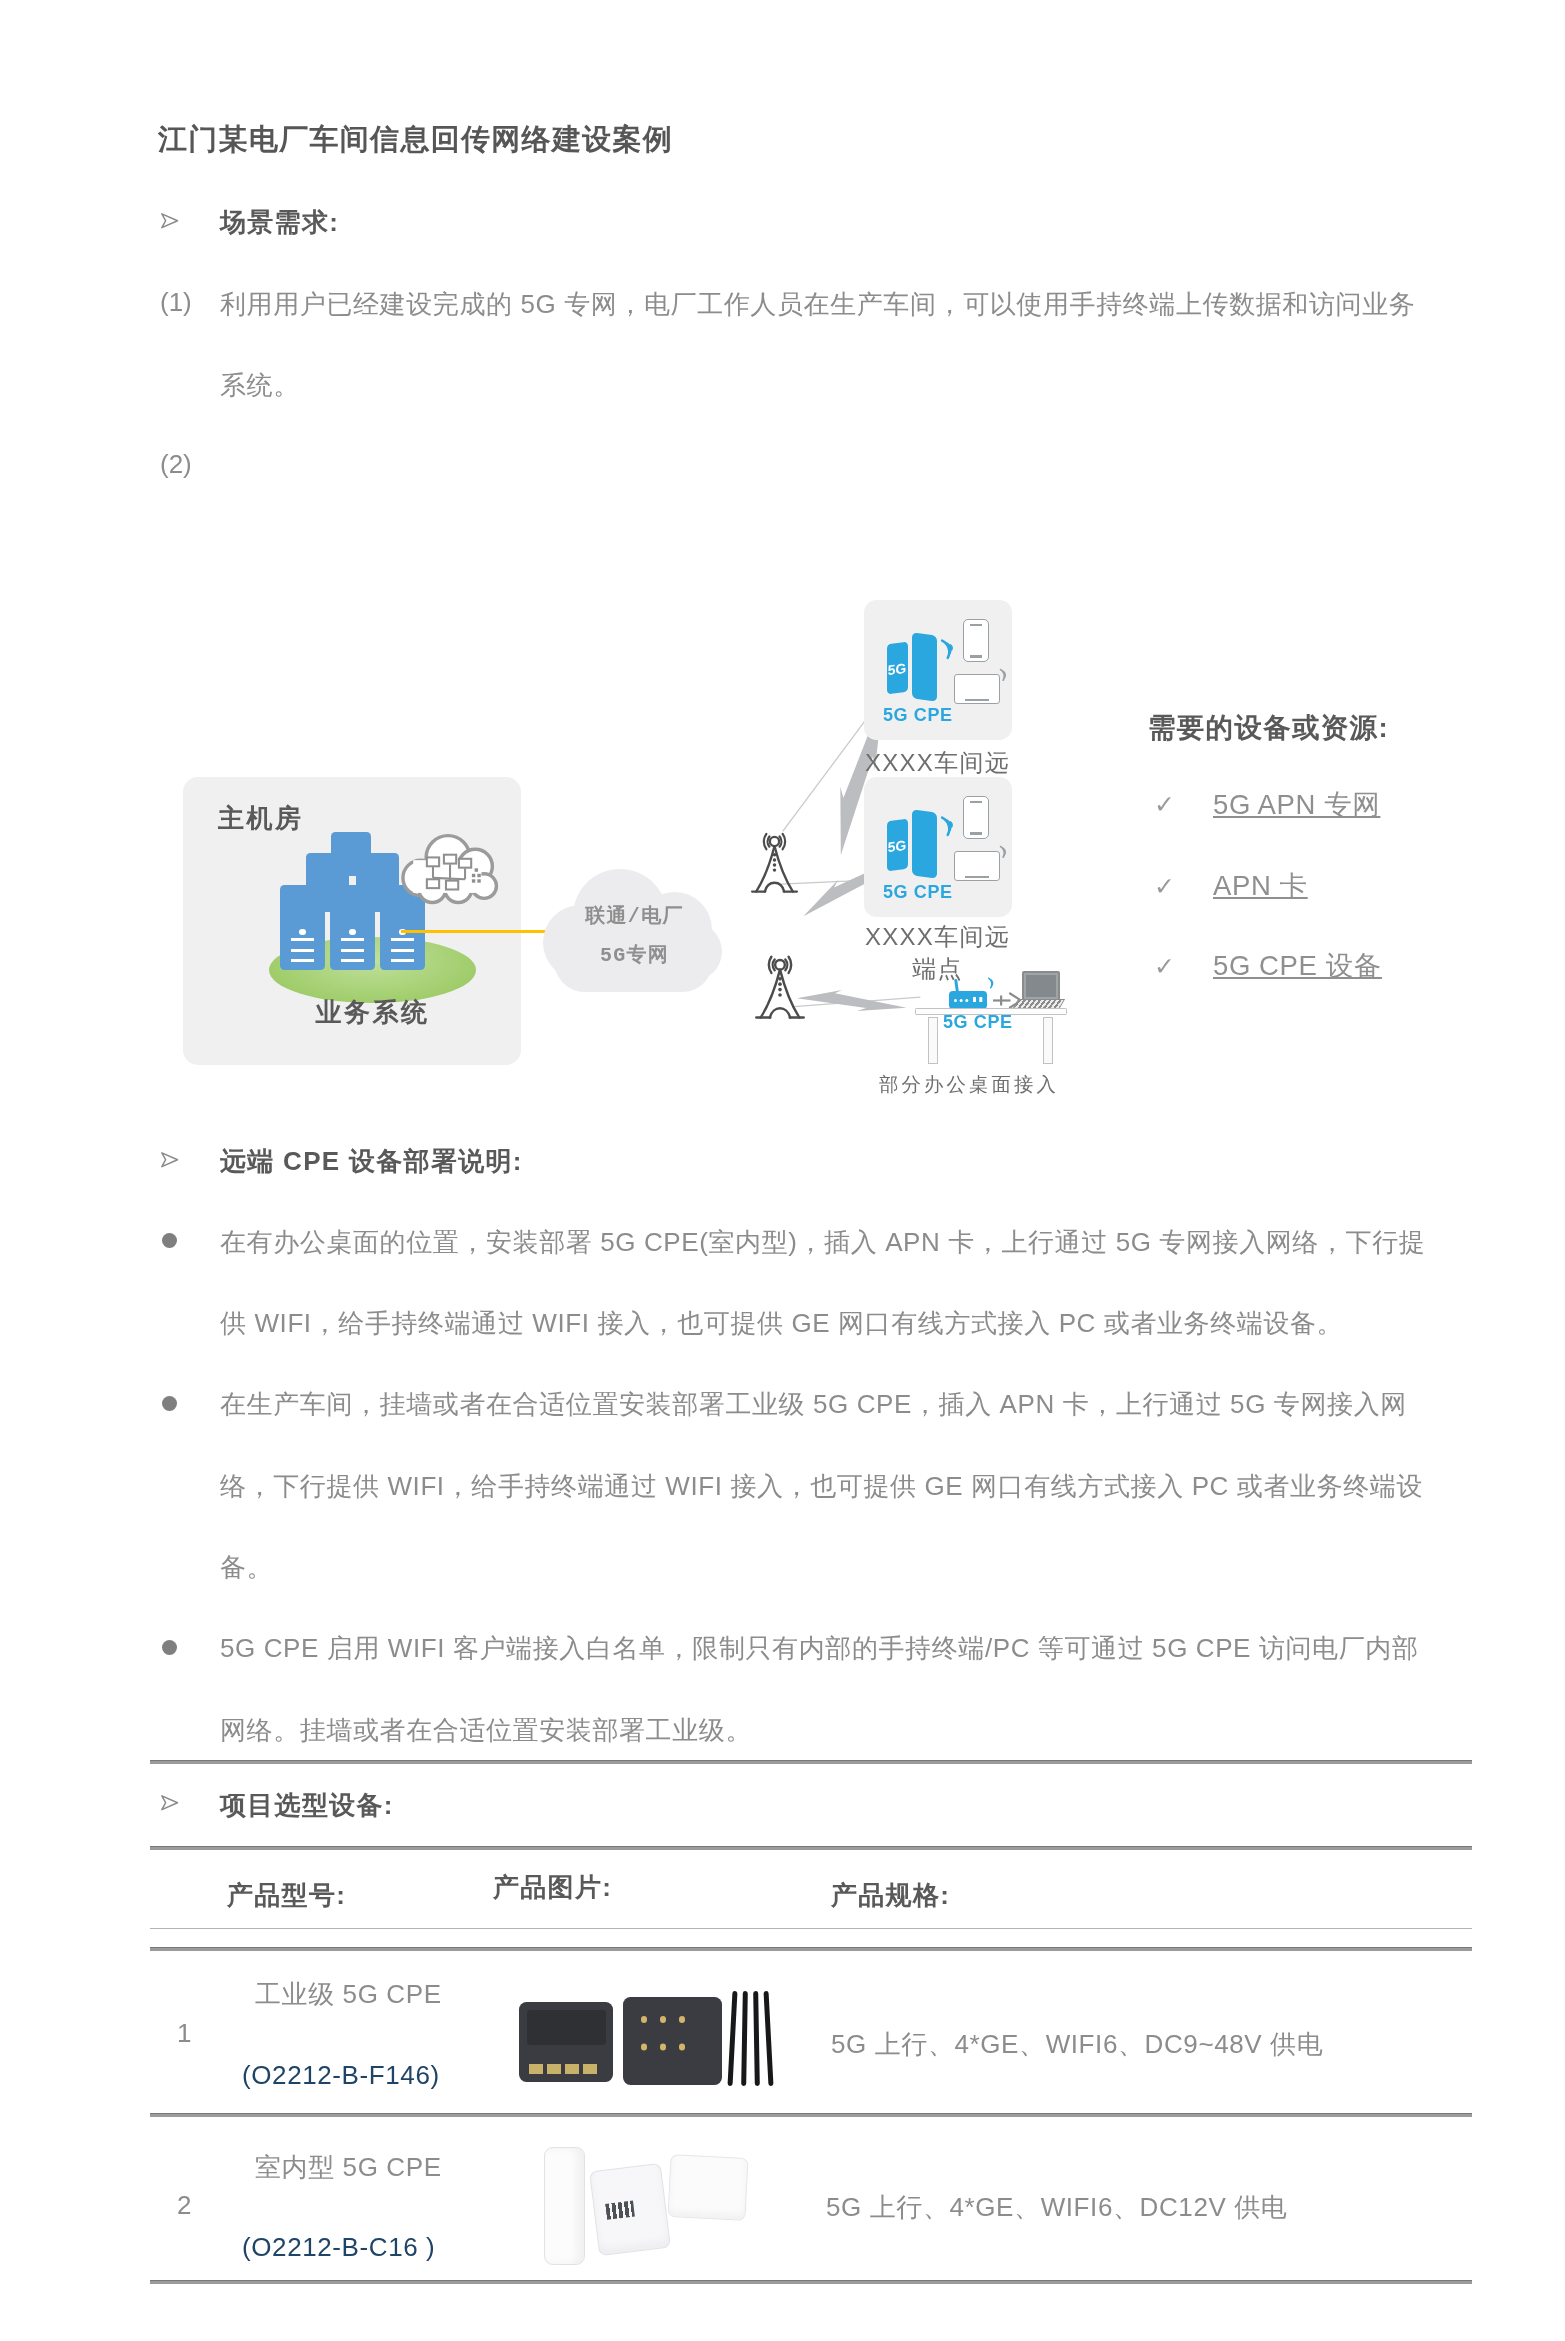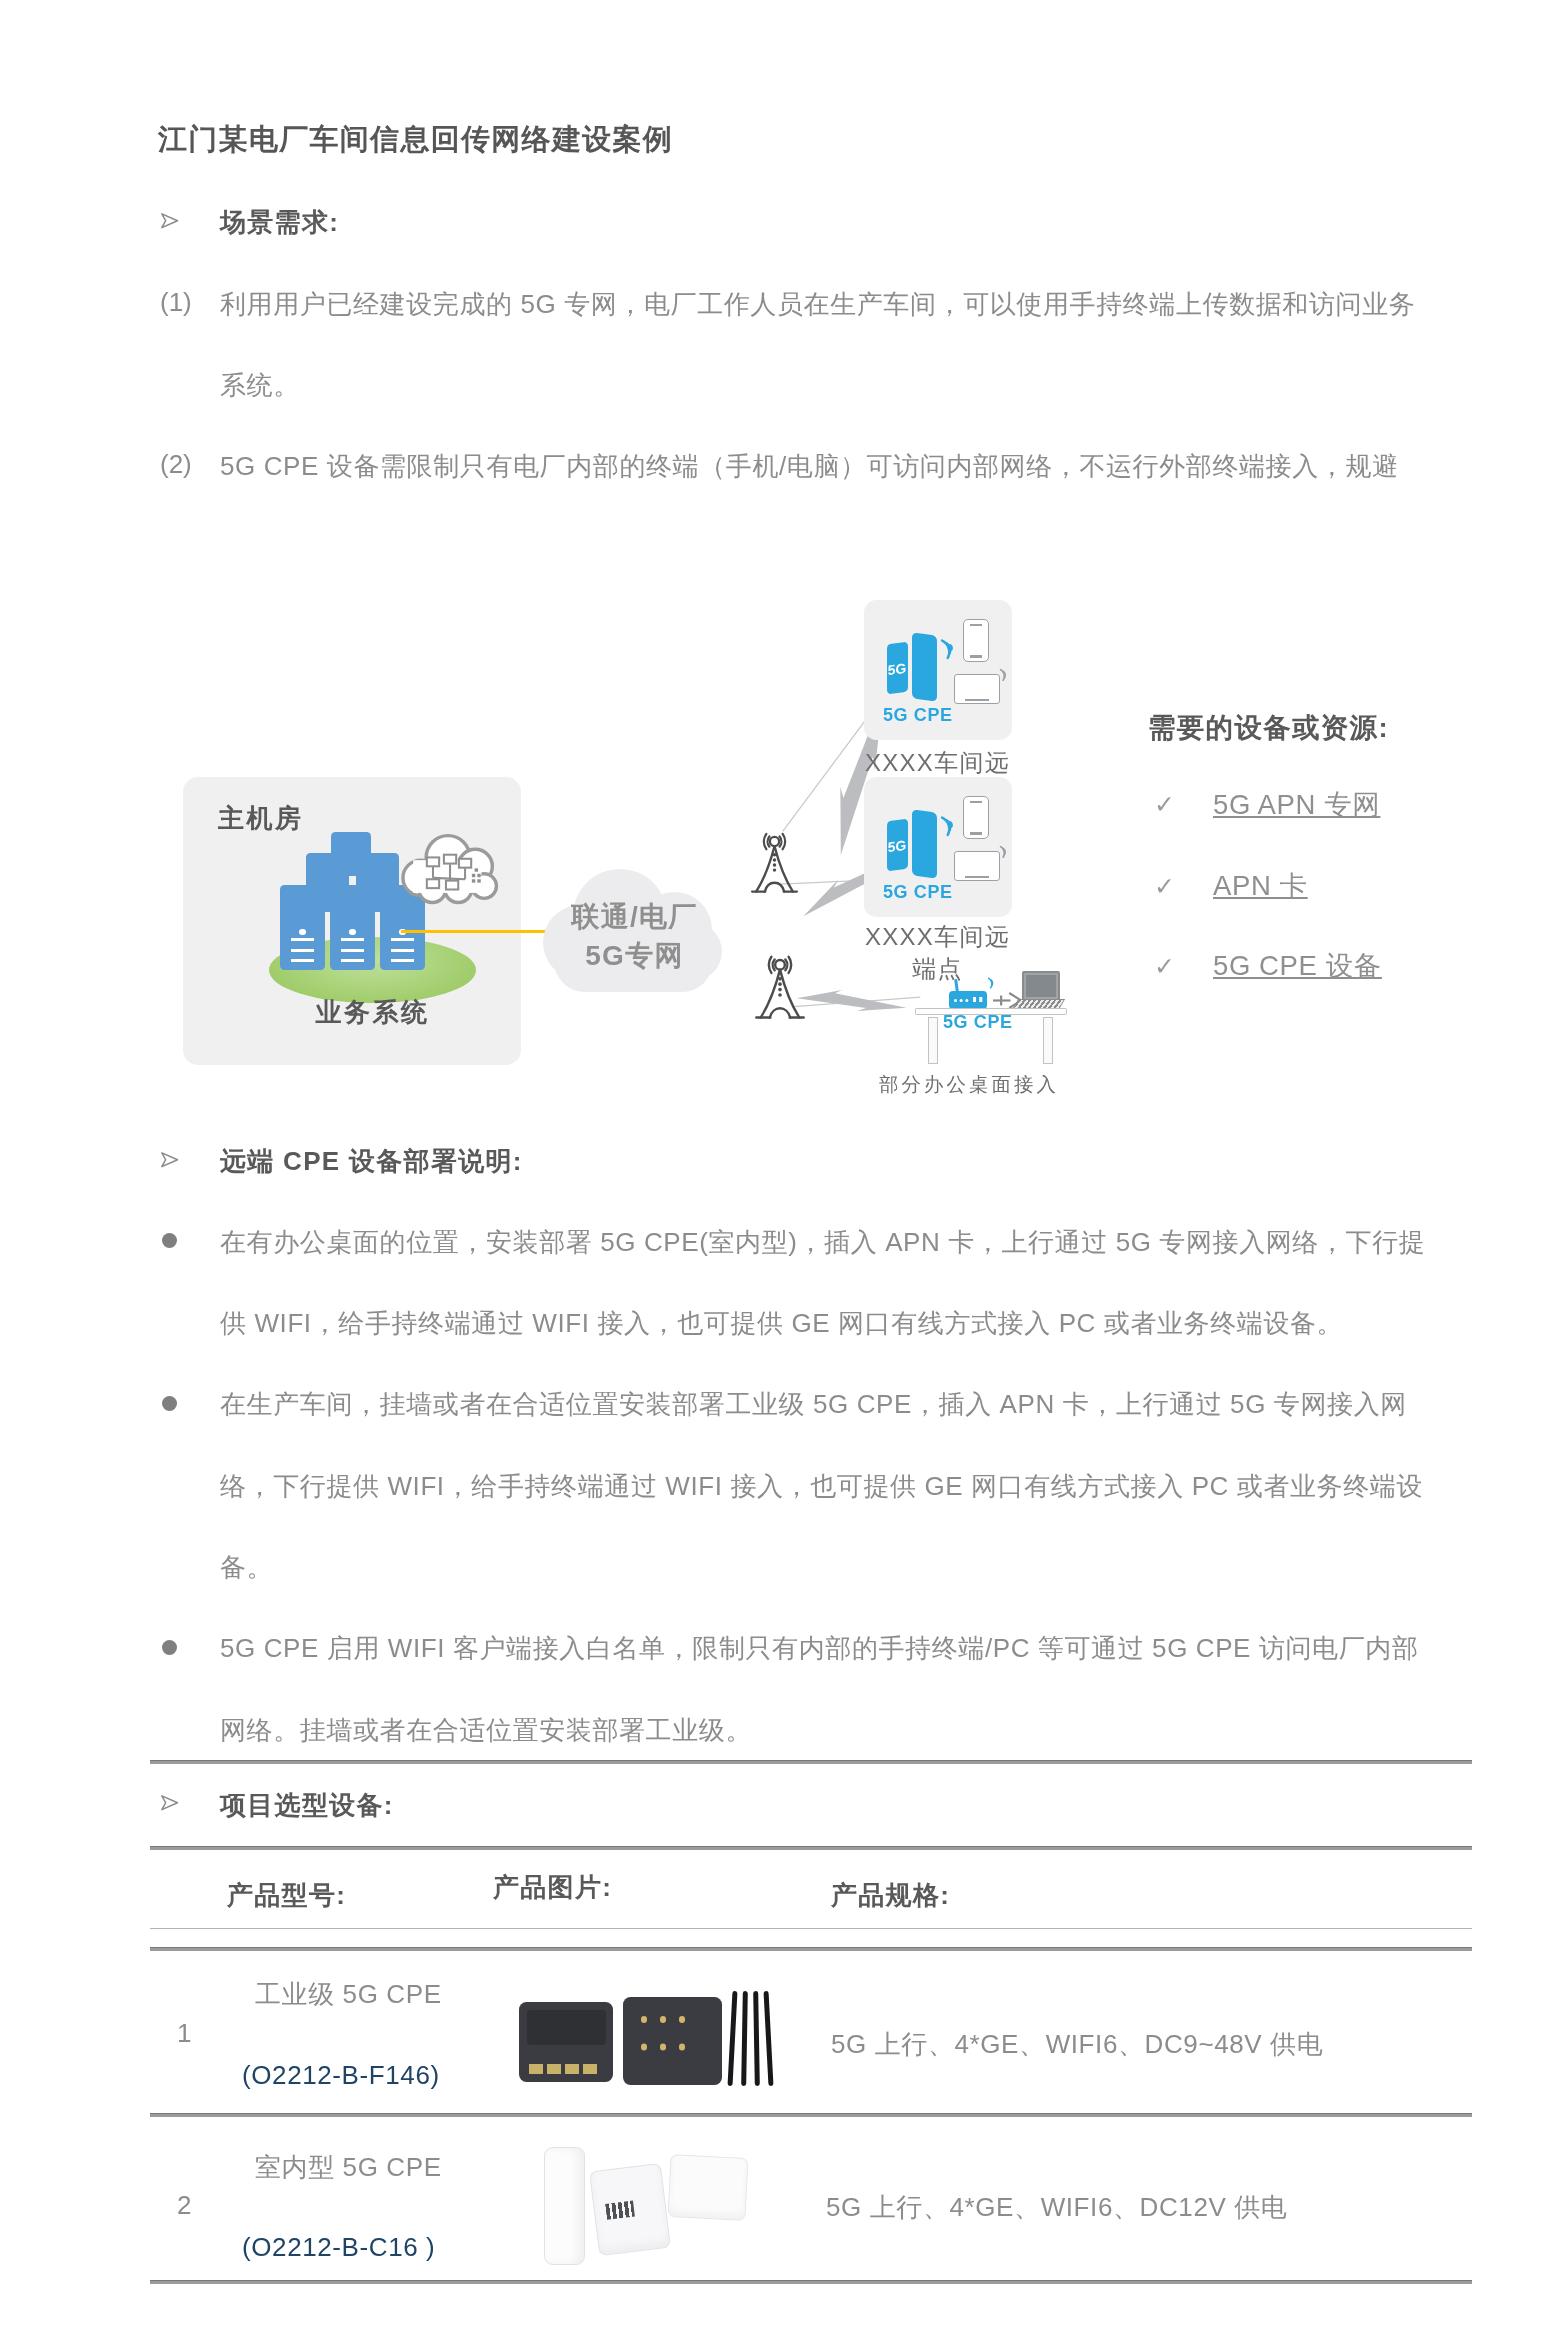--- a/index.html
+++ b/index.html
@@ -39,22 +39,22 @@
   .sroom{position:absolute;left:183px;top:182px;width:338px;height:288px;background:#f0f0f1;border-radius:15px;}
   .srv{position:absolute;background:var(--srv);border-radius:4.4px;}
   .srv.front::before{content:"";position:absolute;left:50%;top:52%;width:6.3px;height:6.3px;margin-left:-3.1px;border-radius:50%;background:#fff;}
   .srv.front::after{content:"";position:absolute;left:11.3px;right:11.3px;bottom:7.5px;height:25px;
         background:repeating-linear-gradient(180deg,#fff 0 3.1px,transparent 3.1px 10.6px);}
   .lawn{position:absolute;left:86px;top:160px;width:207px;height:66px;border-radius:50%;
         background:radial-gradient(ellipse at 50% 35%,#bfe09a,#94c558);}
   
   .bigcloud{position:absolute;left:543px;top:274px;width:183px;height:133px;}
   .puff{position:absolute;border-radius:50%;background:#ececee;}
-  .cloudtxt{position:absolute;left:0;top:27.5px;width:100%;text-align:center;font-size:28px;font-weight:bold;
-        color:#8f8f8f;line-height:39px;letter-spacing:1.3px;}
+  .cloudtxt{position:absolute;left:0;top:27.5px;width:100%;text-align:center;font-size:20px;font-weight:bold;
+        color:#8f8f8f;line-height:39px;letter-spacing:1.3px;font-family:Liberation Mono, monospace;}
   
   .tabletop{position:absolute;left:915px;top:413px;width:150px;height:5px;border:1.9px solid #c2c2c2;background:#fdfdfd;border-radius:1.3px;}
   .leg{position:absolute;top:422px;width:7.5px;height:45px;border:1.9px solid #c2c2c2;background:#fafafa;}
   .router{position:absolute;left:949px;top:396px;width:38px;height:17.5px;background:var(--blue);border-radius:3.8px;}
   .router::before{content:"";position:absolute;left:5px;top:7.5px;width:3.1px;height:3.1px;border-radius:50%;background:#fff;
         box-shadow:5.6px 0 #fff,11.3px 0 #fff;}
   .router::after{content:"";position:absolute;right:10.6px;top:5.6px;width:3.8px;height:5.6px;background:#fff;box-shadow:6.3px 0 #fff;}
   .antenna{position:absolute;left:955px;top:384px;width:2.5px;height:13px;background:var(--blue);border-radius:1.3px;transform:rotate(-8deg);}
   .monitor{position:absolute;left:1022px;top:376px;width:34px;height:26px;border:2.5px solid #8b8b8b;background:#9fa4a7;border-radius:1.9px;}
   .monitor::before{content:"";position:absolute;inset:1.9px;background:#83898c;}
@@ -92,21 +92,20 @@
   <svg class="abs" style="left:160px;top:212px" width="20" height="17.5" viewBox="0 0 32 28">
     <polygon points="3,3 28,14 3,25 9,14" fill="#ffffff" stroke="#8a8a8a" stroke-width="2.5" stroke-linejoin="round"></polygon>
   </svg>
   <div class="abs t-h" style="left:220px;top:205px">场景需求:</div>
 
   <div class="abs t-num" style="left:160px;top:287px">(1)</div>
   <div class="abs t-body" style="left:220px;top:287px">利用用户已经建设完成的 5G 专网，电厂工作人员在生产车间，可以使用手持终端上传数据和访问业务</div>
   <div class="abs t-body" style="left:220px;top:368px">系统。</div>
 
   <div class="abs t-num" style="left:160px;top:449px">(2)</div>
-  <div class="abs t-body" style="left:220px;top:449px">5G CPE 设备需限制只有电厂内部的终端（手机/电脑）可访问内部网络，不运行外部终端接入，规避</div>
 
   <div class="diag">
 
     <svg width="0" height="0" style="position:absolute" aria-hidden="true">
       <defs>
         <g id="towerSym" fill="none" stroke="#4c4c4c" stroke-width="4.5" stroke-linecap="round">
           <circle cx="50" cy="22" r="9"></circle>
           <path d="M34 7 A26 26 0 0 0 34 37"></path>
             <path d="M40 12 A16 16 0 0 0 40 32"></path>
           <path d="M66 7 A26 26 0 0 1 66 37"></path>

